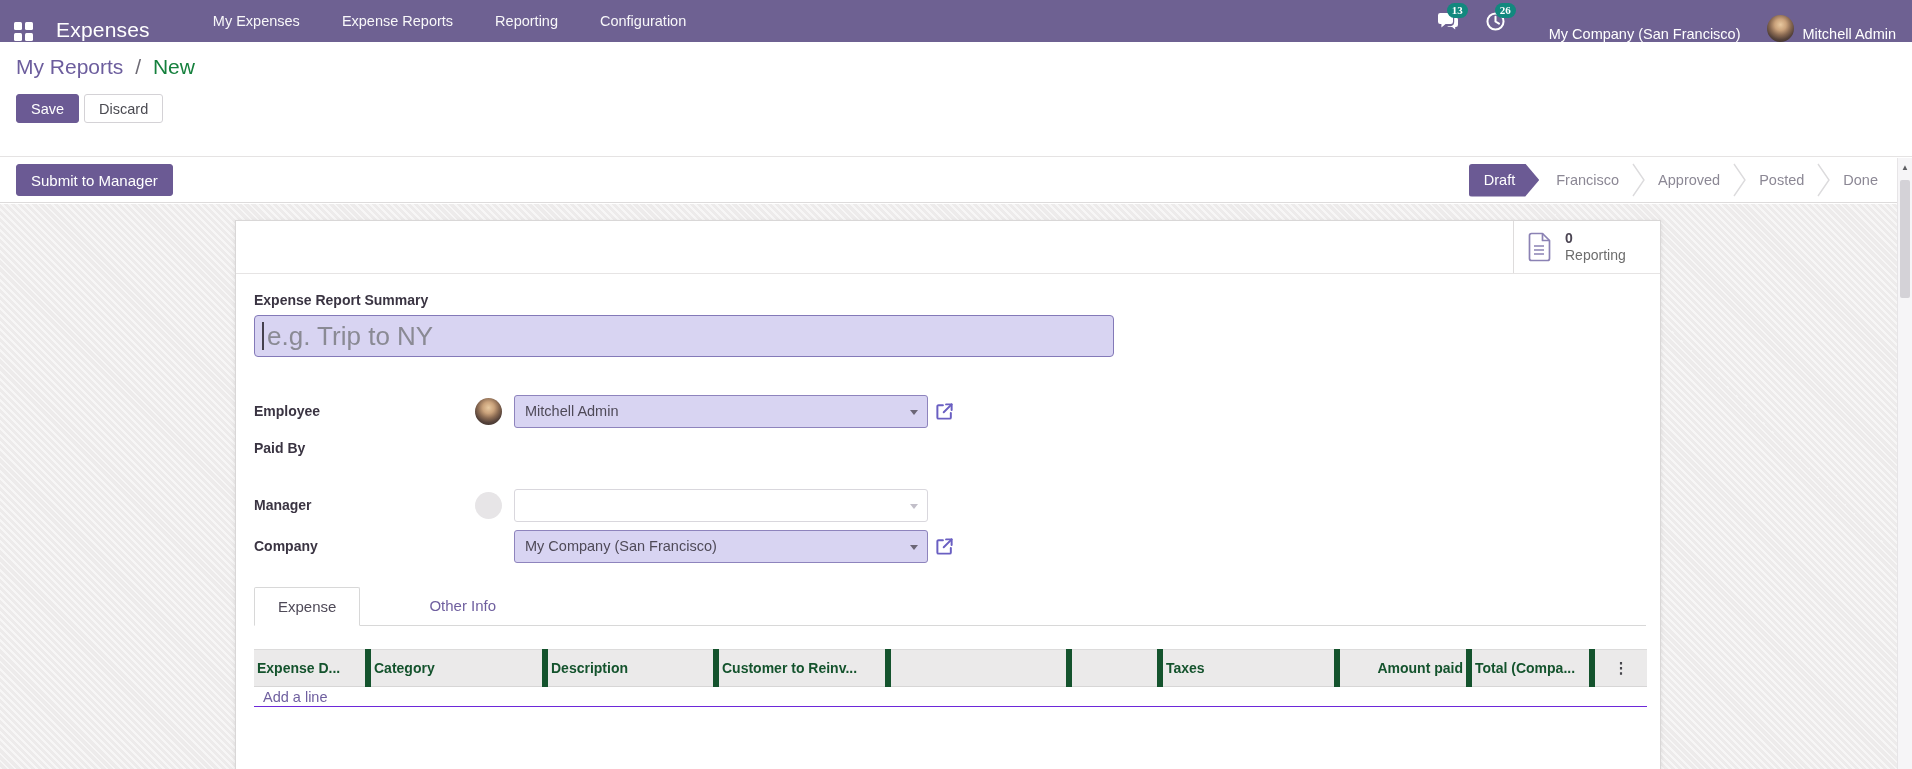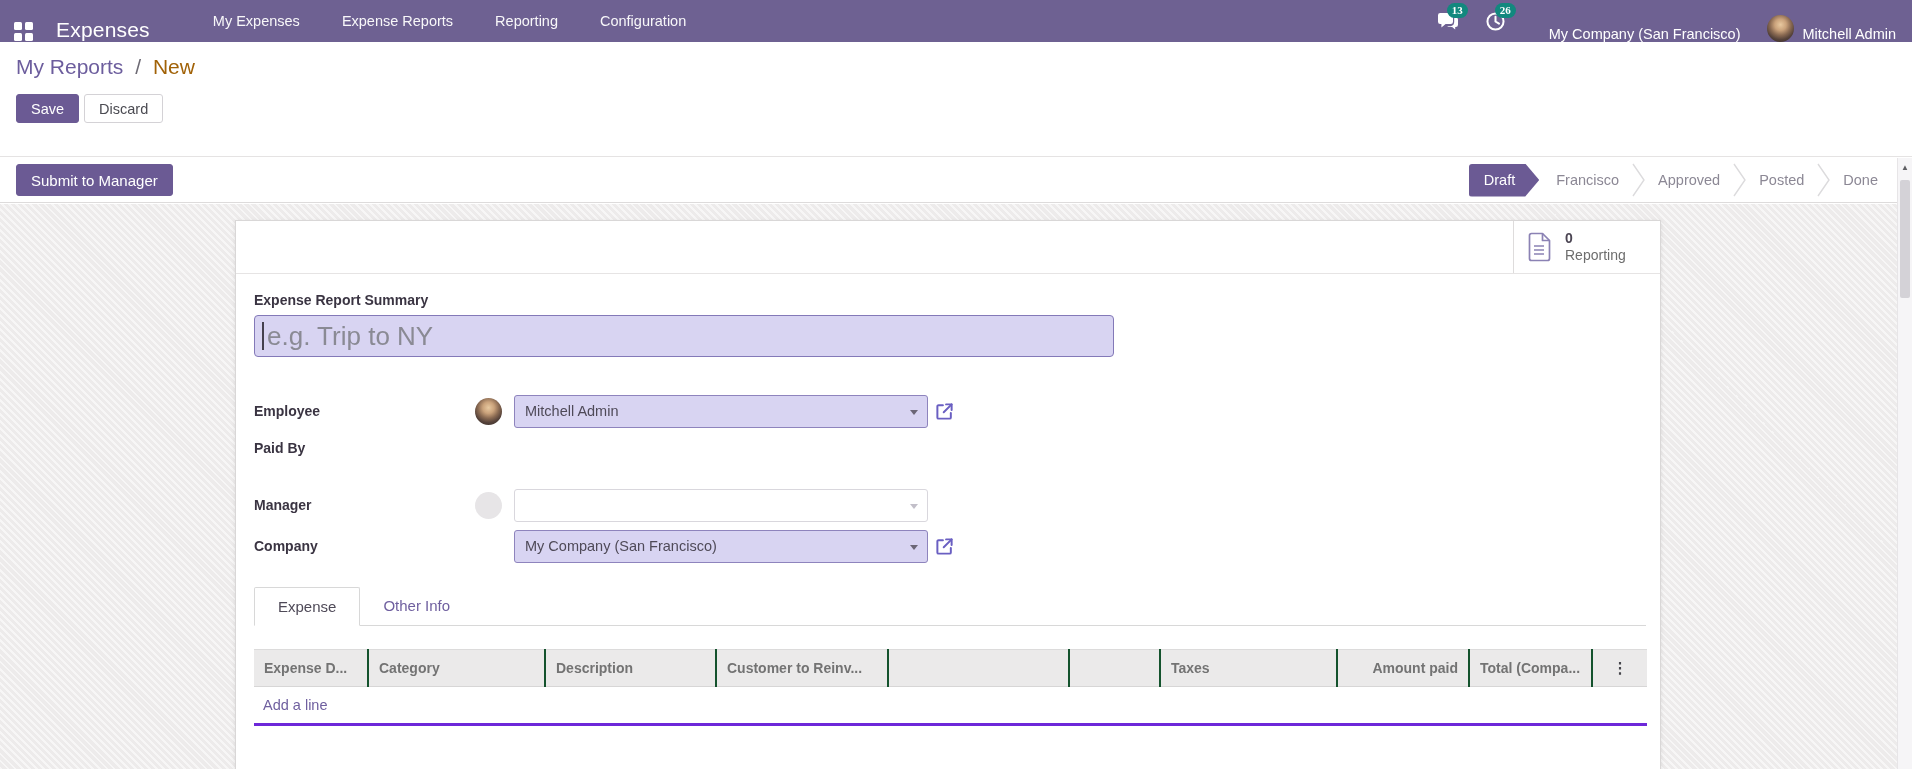--- a/index.html
+++ b/index.html
@@ -32,21 +32,21 @@
   .nav-company{font-size:14.5px;margin:0 26px 0 22px;cursor:pointer;}
   .avatar{width:27px;height:27px;border-radius:50%;flex:none;
     background:radial-gradient(circle at 50% 36%, #e8c9a0 0%, #caa27b 26%, #8a6a52 48%, #55423a 68%, #2f2824 100%);}
   .nav-user{font-size:14.5px;margin-left:9px;cursor:pointer;}
   
   .control-panel{position:absolute;top:42px;left:0;right:0;height:115px;background:#fff;
     border-bottom:1px solid #e5e3e3;padding:13px 16px 0;}
   .breadcrumb{font-size:21px;}
   .bc-parent{color:#6c5d9d;cursor:pointer;}
   .bc-sep{color:#6d6a74;margin:0 6px;}
-  .bc-current{color:#a16207;}
+  .bc-current{color:#15803d;}
   .cp-buttons{margin-top:15px;display:flex;align-items:center;}
   .btn{font-size:14.5px;border-radius:3px;height:29px;display:inline-flex;align-items:center;padding:0 14px;cursor:pointer;}
   .btn-primary{background:var(--primary);border:1px solid var(--primary);color:#fff;}
   .btn-secondary{background:#fff;border:1px solid #d4d2d6;color:#4b4b52;margin-left:5px;}
   
   .status-row{position:absolute;top:158px;left:0;right:0;height:45px;background:#fff;border-bottom:1px solid #dddbdb;
     display:flex;align-items:center;justify-content:space-between;padding:0 34px 0 16px;}
   .btn-submit{height:32px;font-size:15px;}
   .statusbar{display:flex;align-items:center;}
   .step-active{background:var(--primary);color:#fff;font-size:14.5px;height:33px;display:flex;align-items:center;
@@ -84,33 +84,33 @@
   .avatar-empty{width:27px;height:27px;border-radius:50%;background:#e7e5e7;}
   .combo{width:414px;height:33px;border-radius:3px;position:relative;display:flex;align-items:center;
     padding:0 26px 0 10px;font-size:14.5px;cursor:pointer;flex:none;}
   .combo-filled{background:var(--field-hl);border:1px solid var(--field-hl-border);color:#4f4a58;}
   .combo-empty{background:#fff;border:1px solid #d9d7dd;}
   .caret{position:absolute;right:9px;top:14px;width:0;height:0;border-left:4.5px solid transparent;
     border-right:4.5px solid transparent;border-top:5.5px solid #6b6676;}
   .caret-light{border-top-color:#c2bfc9;}
   .ext-link{margin-left:7px;display:flex;align-items:center;cursor:pointer;}
   
-  .tabs{margin-top:24px;display:flex;align-items:flex-end;border-bottom:1px solid #d8d8d8;height:39px;}
+  .tabs{margin-top:24px;display:flex;align-items:flex-end;border-bottom:1px solid #d8d8d8;height:39px;gap:46px;}
   .tab{font-size:15px;height:39px;display:flex;align-items:center;padding:0 23px;cursor:pointer;}
   .tab-active{background:#fff;border:1px solid #d8d8d8;border-bottom:1px solid #fff;margin-bottom:-1px;color:#4f4a58;border-radius:2px 2px 0 0;}
   .tab-inactive{color:var(--link);}
   
   table.lines{margin-top:23px;width:100%;border-collapse:collapse;table-layout:fixed;}
-  th{background:#ebeaea;height:37px;font-size:14px;font-weight:700;color:#737373;text-align:left;
-    padding:0 10px;border-right:2px solid #14532d;border-top:1px solid #dcdbdb;border-bottom:1px solid #d7d6d6;
+  th{background:#ebeaea;height:37px;font-size:14px;font-weight:700;color:#14532d;text-align:left;
+    padding:0 3px;border-right:6px solid #14532d;border-top:1px solid #dcdbdb;border-bottom:1px solid #d7d6d6;
     white-space:nowrap;overflow:hidden;}
   th:last-child{border-right:none;}
   th.num{text-align:right;margin-top:24px;}
   th.opts{text-align:center;padding:0;color:#46464c;font-size:15px;cursor:pointer;}
-  td.addline-cell{height:20px;border-bottom:3px solid #6d28d9;padding:9px 9px;}
+  td.addline-cell{height:20px;border-bottom:1px solid #6d28d9;padding:0 9px;}
   .add-line{color:var(--link);font-size:14.5px;cursor:pointer;}
   
   .scrollbar{position:absolute;top:158px;right:0;bottom:0;width:15px;background:#f6f5f7;border-left:1px solid #e7e5e7;}
   .sb-arrow{height:19px;display:flex;align-items:center;justify-content:center;font-size:8px;color:#5f5f63;cursor:pointer;}
   .sb-thumb{position:absolute;top:22px;left:2px;width:10px;height:118px;background:#d4d2d7;border-radius:2px;cursor:pointer;}
   svg{display:block;}
 </style>
 </head>
 <body>
 

